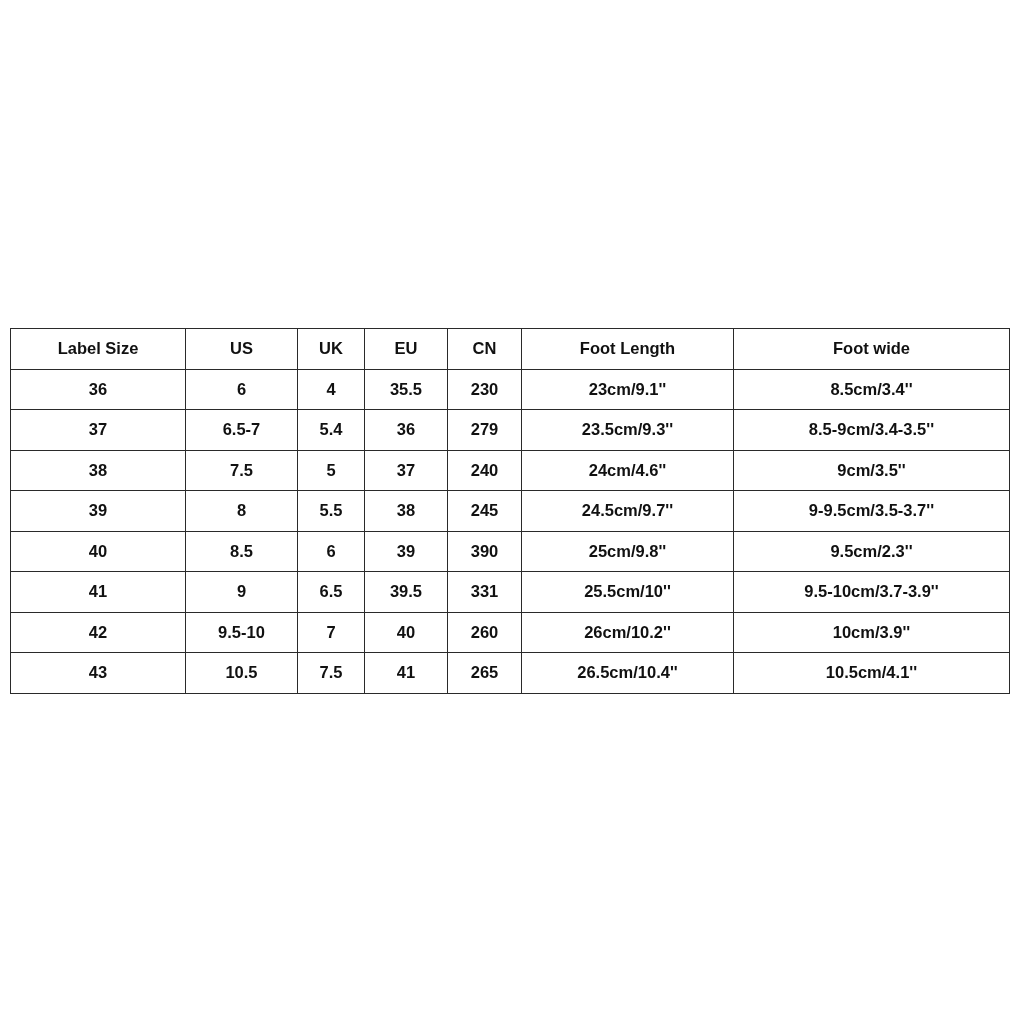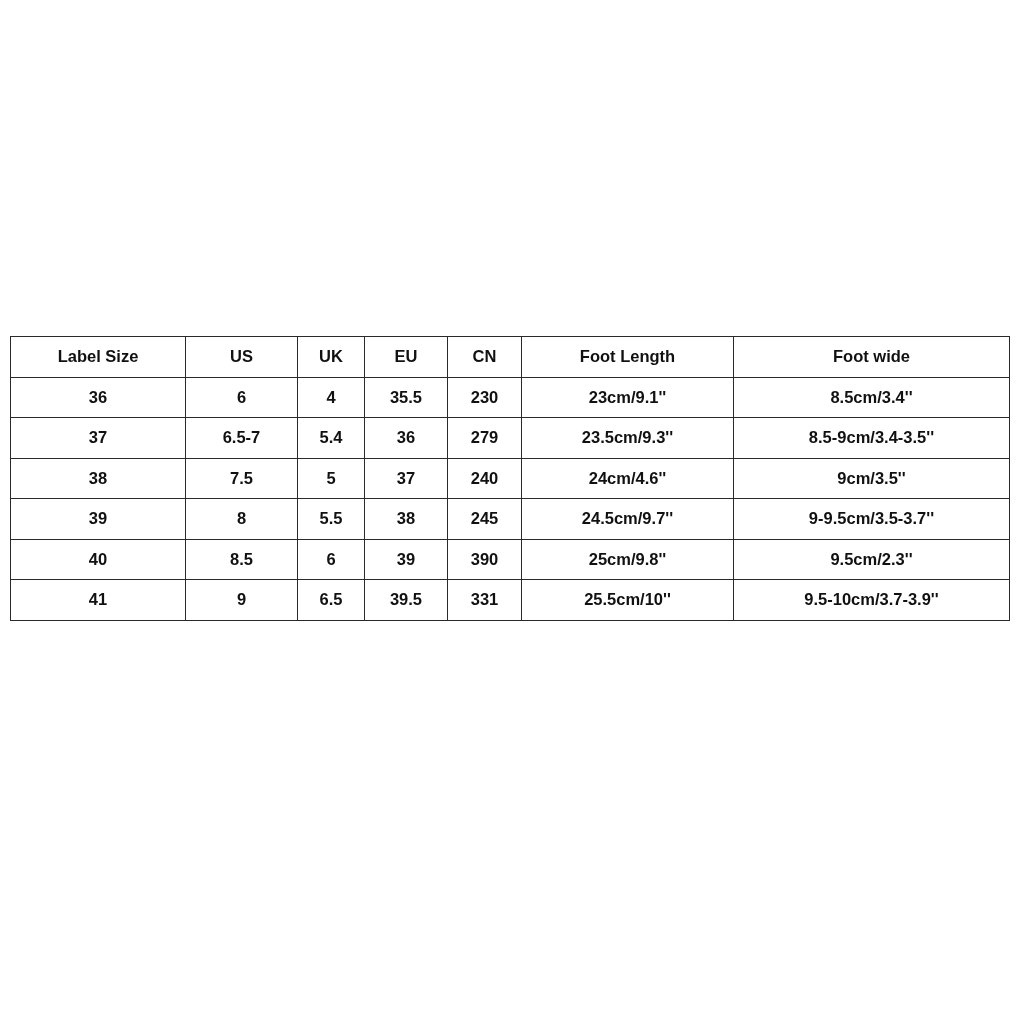--- a/index.html
+++ b/index.html
@@ -1,19 +1,19 @@
 <!DOCTYPE html>
 <html><head>
   <meta charset="utf-8">
   <style>
     html, body { margin: 0; padding: 0; background: #ffffff; }
     body { width: 1024px; height: 1024px; position: relative; overflow: hidden;
            font-family: "Liberation Sans", sans-serif; }
     table.size-chart {
-      position: absolute; left: 10px; top: 336px;
+      position: absolute; left: 10px; top: 328px;
       border-collapse: collapse; table-layout: fixed;
       width: 999px;
       border-radius: 30px;
     }
     table.size-chart td, table.size-chart th {
       border: 1.5px solid #2a2a2a; height: 39.5px; padding: 0;
       text-align: center; vertical-align: middle;
       font-weight: bold; font-size: 16.5px; color: #111;
     }
   </style>
@@ -89,14 +89,32 @@
     </tr>
     <tr>
       <td>41</td>
       <td>9</td>
       <td>6.5</td>
       <td>39.5</td>
       <td>331</td>
       <td>25.5cm/10''</td>
       <td>9.5-10cm/3.7-3.9''</td>
     </tr>
+    <tr>
+      <td>42</td>
+      <td>9.5-10</td>
+      <td>7</td>
+      <td>40</td>
+      <td>260</td>
+      <td>26cm/10.2''</td>
+      <td>10cm/3.9''</td>
+    </tr>
+    <tr>
+      <td>43</td>
+      <td>10.5</td>
+      <td>7.5</td>
+      <td>41</td>
+      <td>265</td>
+      <td>26.5cm/10.4''</td>
+      <td>10.5cm/4.1''</td>
+    </tr>
   </tbody>
 </table>
 
 </body></html>

